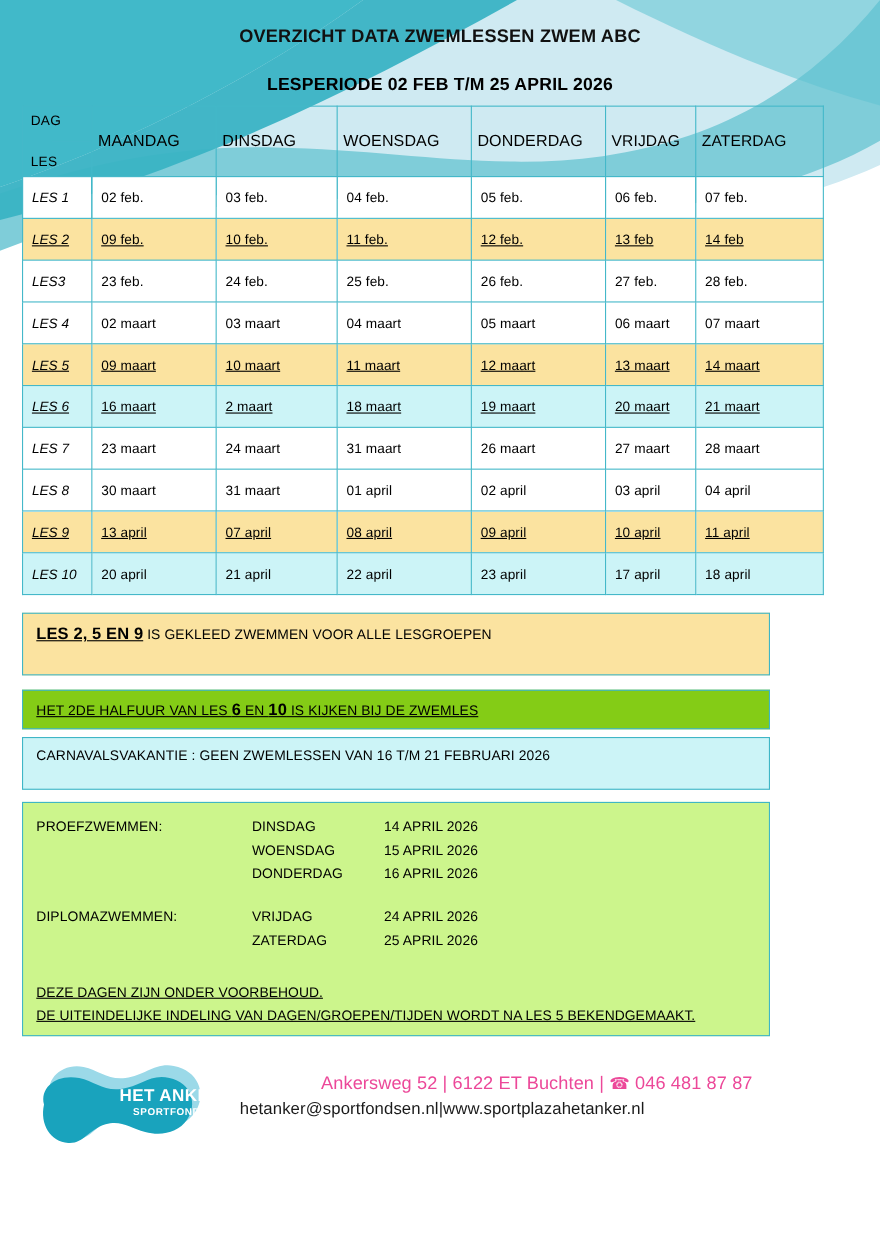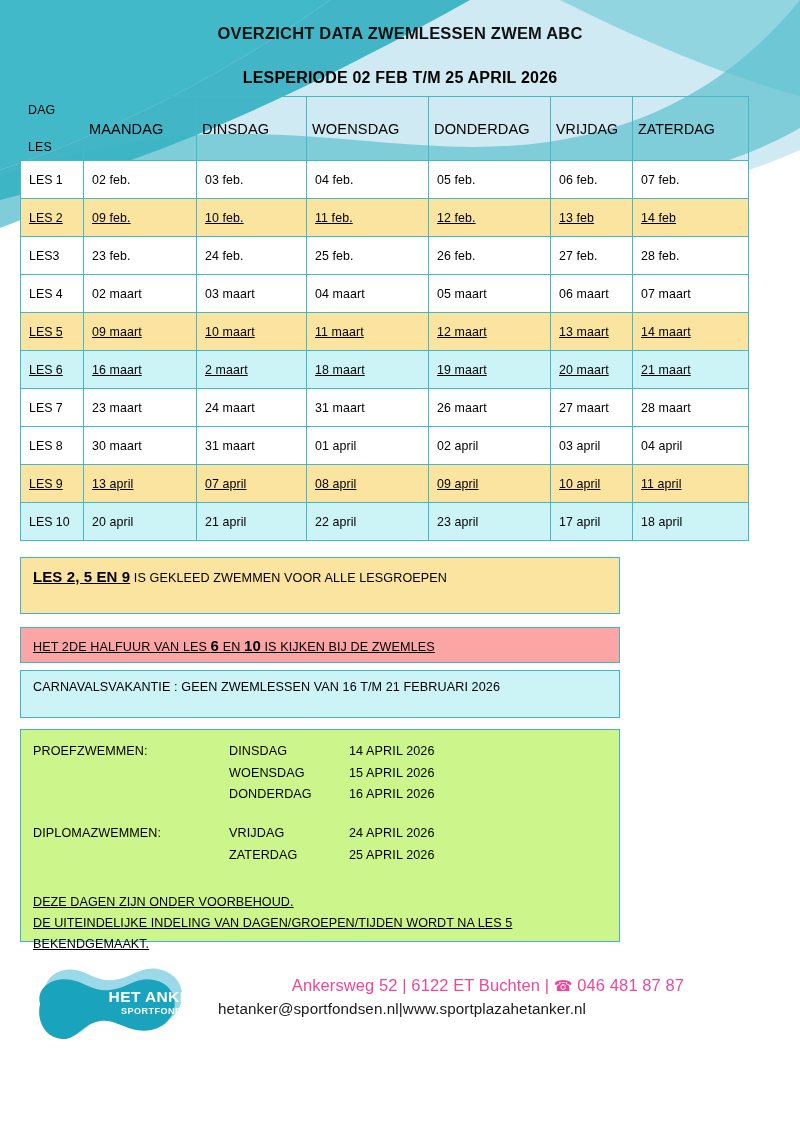--- a/index.html
+++ b/index.html
@@ -75,36 +75,36 @@
     text-align:left;padding:0 5px !important;
     background:transparent;
   }
   th.dayhead.narrow{font-size:14.2px;}
 
   
   tr.row-plain td{background:#ffffff;}
   tr.row-yellow td{background:#fbe3a0;border-color:#44b8c9;}
   tr.row-cyan td{background:#ccf4f7;}
   tr.row-plain td.lescell{background:#ffffff;}
-  td.lescell{font-weight:normal;}
+  td.lescell{font-weight:normal;font-style:italic;}
   tr.row-yellow td span.u,tr.row-cyan td span.u{text-decoration:underline;}
   td .u{text-decoration:underline;}
   td.num{letter-spacing:.1px;}
 
   
   .note{
-    position:absolute;left:20px;width:600px;box-sizing:border-box;
+    position:absolute;left:20px;width:680px;box-sizing:border-box;
     border:1px solid #3fb6c6;
     z-index:4;
     font-size:12.6px;
     padding:10px 12px 0 12px;
   }
   .note .line{line-height:1.25;letter-spacing:.1px;}
   .note-yellow{background:#fbe3a0;top:557px;height:57px;}
-  .note-cyan1{background:#fca5a5;top:627px;height:36px;padding-top:9px;}
+  .note-cyan1{background:#84cc16;top:627px;height:36px;padding-top:9px;}
   .note-cyan2{background:#ccf4f7;top:670px;height:48px;padding-top:9px;}
   .note-green{background:#ccf58c;top:729px;height:213px;padding:0;}
 
   .strongbig{font-weight:bold;font-size:15px;}
   .ul{text-decoration:underline;}
 
   
   .green-inner{padding:11px 12px 0 12px;font-size:12.6px;}
   .gz-row{display:flex;line-height:1.72;}
   .gz-label{width:196px;flex:0 0 196px;letter-spacing:.1px;}

